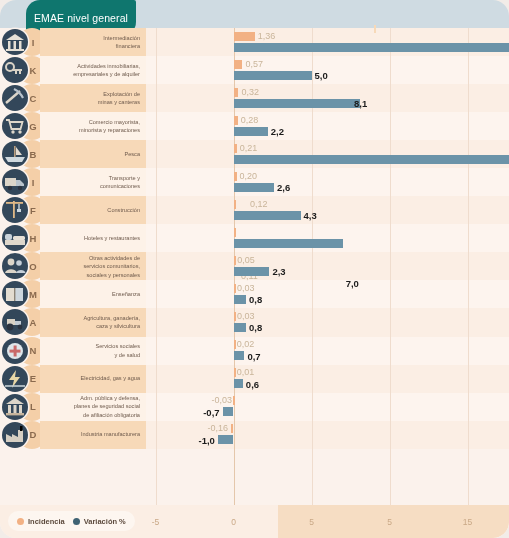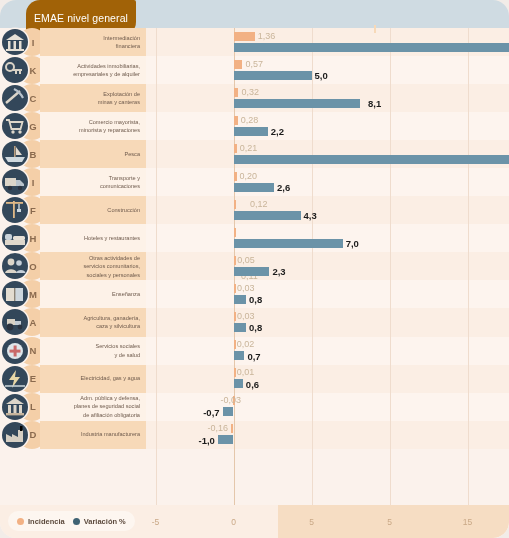--- a/index.html
+++ b/index.html
@@ -16,21 +16,21 @@
     overflow:hidden;
   }
 
   
   .header{
     position:absolute;left:0;top:0;width:509px;height:28px;
     background:#cfdbe2;
   }
   .header-title{
     position:absolute;left:26px;top:0;width:110px;height:36px;
-    background:#a16207;
+    background:#0f766e;
     border-top-left-radius:14px;border-bottom-right-radius:14px;
     border-top-right-radius:2px;
     color:#ffffff;font-size:10.5px;
     display:flex;align-items:center;justify-content:center;
     letter-spacing:.1px;
   }
   .header-badge{
     position:absolute;left:341px;top:2px;width:80px;height:25px;
     background:#262b3a;border-radius:11px;
     color:#ffffff;font-size:12.5px;font-weight:bold;
@@ -202,21 +202,21 @@
               <path d="M12 4 C16 6 19 9 21 13" stroke="#b8c2cc" stroke-width="2.2" fill="none"></path>
             </svg>
           </div>
           <div class="letter">C</div>
           <div class="label-cell">Explotación de<br>minas y canteras</div>
         </div>
         <div class="bars">
           <div class="bar inc" style="left: 233.5px; width: 4.992px;"></div>
           <div class="bar-val inc" style="left: 241.492px; text-align: right;">0,32</div>
           <div class="bar var" style="left: 233.5px; width: 126.36px;"></div>
-          <div class="bar-val var" style="left: 368px;">8,1</div>
+          <div class="bar-val var" style="left: 354px;">8,1</div>
         </div>
       </div>
       <div class="row">
         <div class="band"></div>
         <div class="rowhead">
           <div class="letter-blob"></div>
           <div class="icon-cell">
             <svg viewBox="0 0 26 26">
               <path d="M4 7 h3 l2.5 9 h9 l2-7 H8" fill="none" stroke="#ded7cb" stroke-width="1.8"></path>
               <circle cx="11" cy="19" r="1.7" fill="#ded7cb"></circle>
@@ -308,21 +308,21 @@
               <rect x="11" y="11" width="12" height="4" rx="1.5" fill="#e7e0d6"></rect>
             </svg>
           </div>
           <div class="letter">H</div>
           <div class="label-cell">Hoteles y restaurantes</div>
         </div>
         <div class="bars">
           <div class="bar inc" style="left: 233.5px; width: 2px;"></div>
           <div class="bar-val inc" style="left: 241px; margin-top: 44px;">0,11</div>
           <div class="bar var" style="left: 233.5px; width: 109.2px;"></div>
-          <div class="bar-val var" style="left: 345.7px;">7,0</div>
+          <div class="bar-val var" style="left: 345.7px; margin-top: 40px;">7,0</div>
         </div>
       </div>
       <div class="row alt">
         <div class="band"></div>
         <div class="rowhead">
           <div class="letter-blob"></div>
           <div class="icon-cell">
             <svg viewBox="0 0 26 26">
               <circle cx="9" cy="9" r="3.4" fill="#dcd5c9"></circle>
               <circle cx="17" cy="10" r="2.8" fill="#c6cfd8"></circle>
@@ -435,21 +435,21 @@
               <rect x="11.5" y="11" width="3" height="8" fill="#dcd5c9"></rect>
               <rect x="17" y="11" width="3" height="8" fill="#dcd5c9"></rect>
               <rect x="4" y="19" width="18" height="2.4" fill="#c6b49c"></rect>
             </svg>
           </div>
           <div class="letter">L</div>
           <div class="label-cell">Adm. pública y defensa,<br>planes de seguridad social<br>de afiliación obligatoria</div>
         </div>
         <div class="bars">
           <div class="bar inc" style="left: 233.032px; width: 2px;"></div>
-          <div class="bar-val inc" style="left: 241px; transform: translateX(-100%);">-0,03</div>
+          <div class="bar-val inc" style="left: 232px; transform: translateX(-100%);">-0,03</div>
           <div class="bar var" style="left: 222.58px; width: 10.92px;"></div>
           <div class="bar-val var" style="left: 219.58px; transform: translateX(-100%);">-0,7</div>
         </div>
       </div>
       <div class="row alt">
         <div class="band"></div>
         <div class="rowhead">
           <div class="letter-blob"></div>
           <div class="icon-cell">
             <svg viewBox="0 0 26 26">

